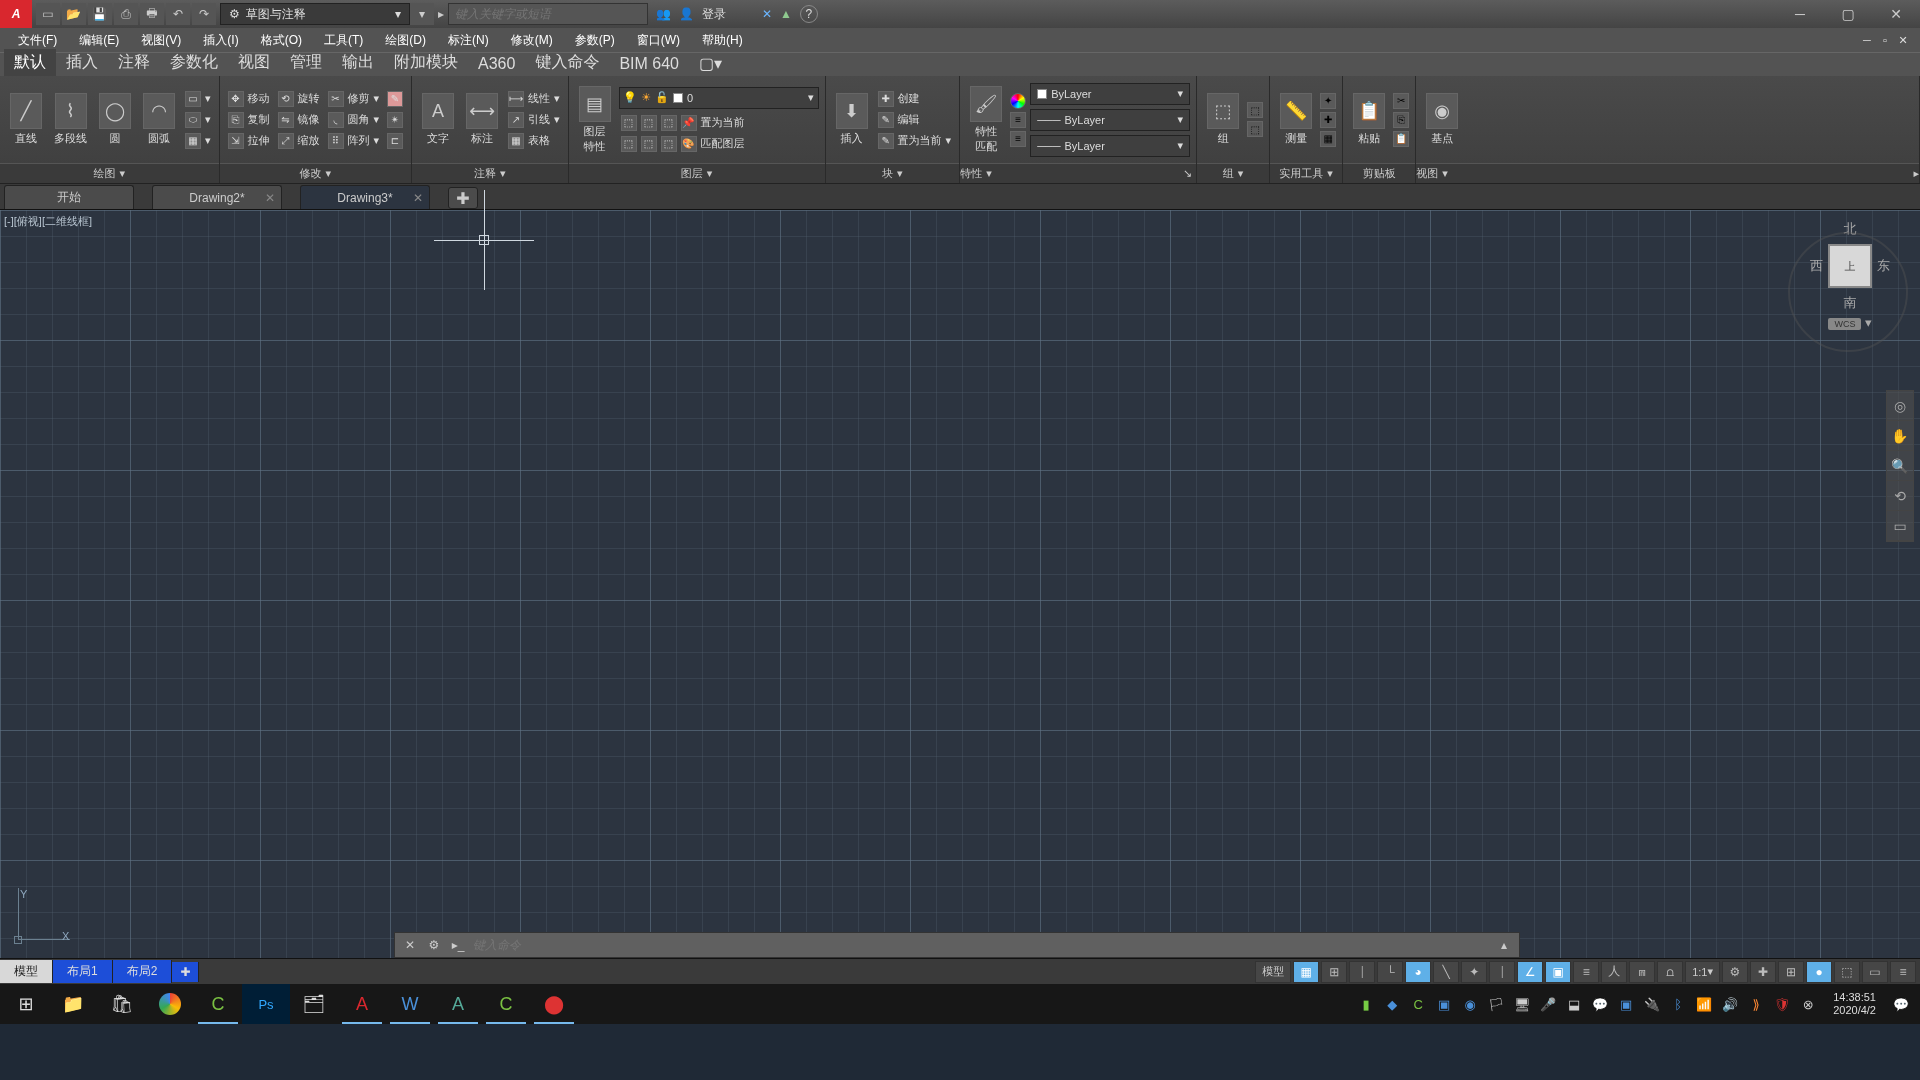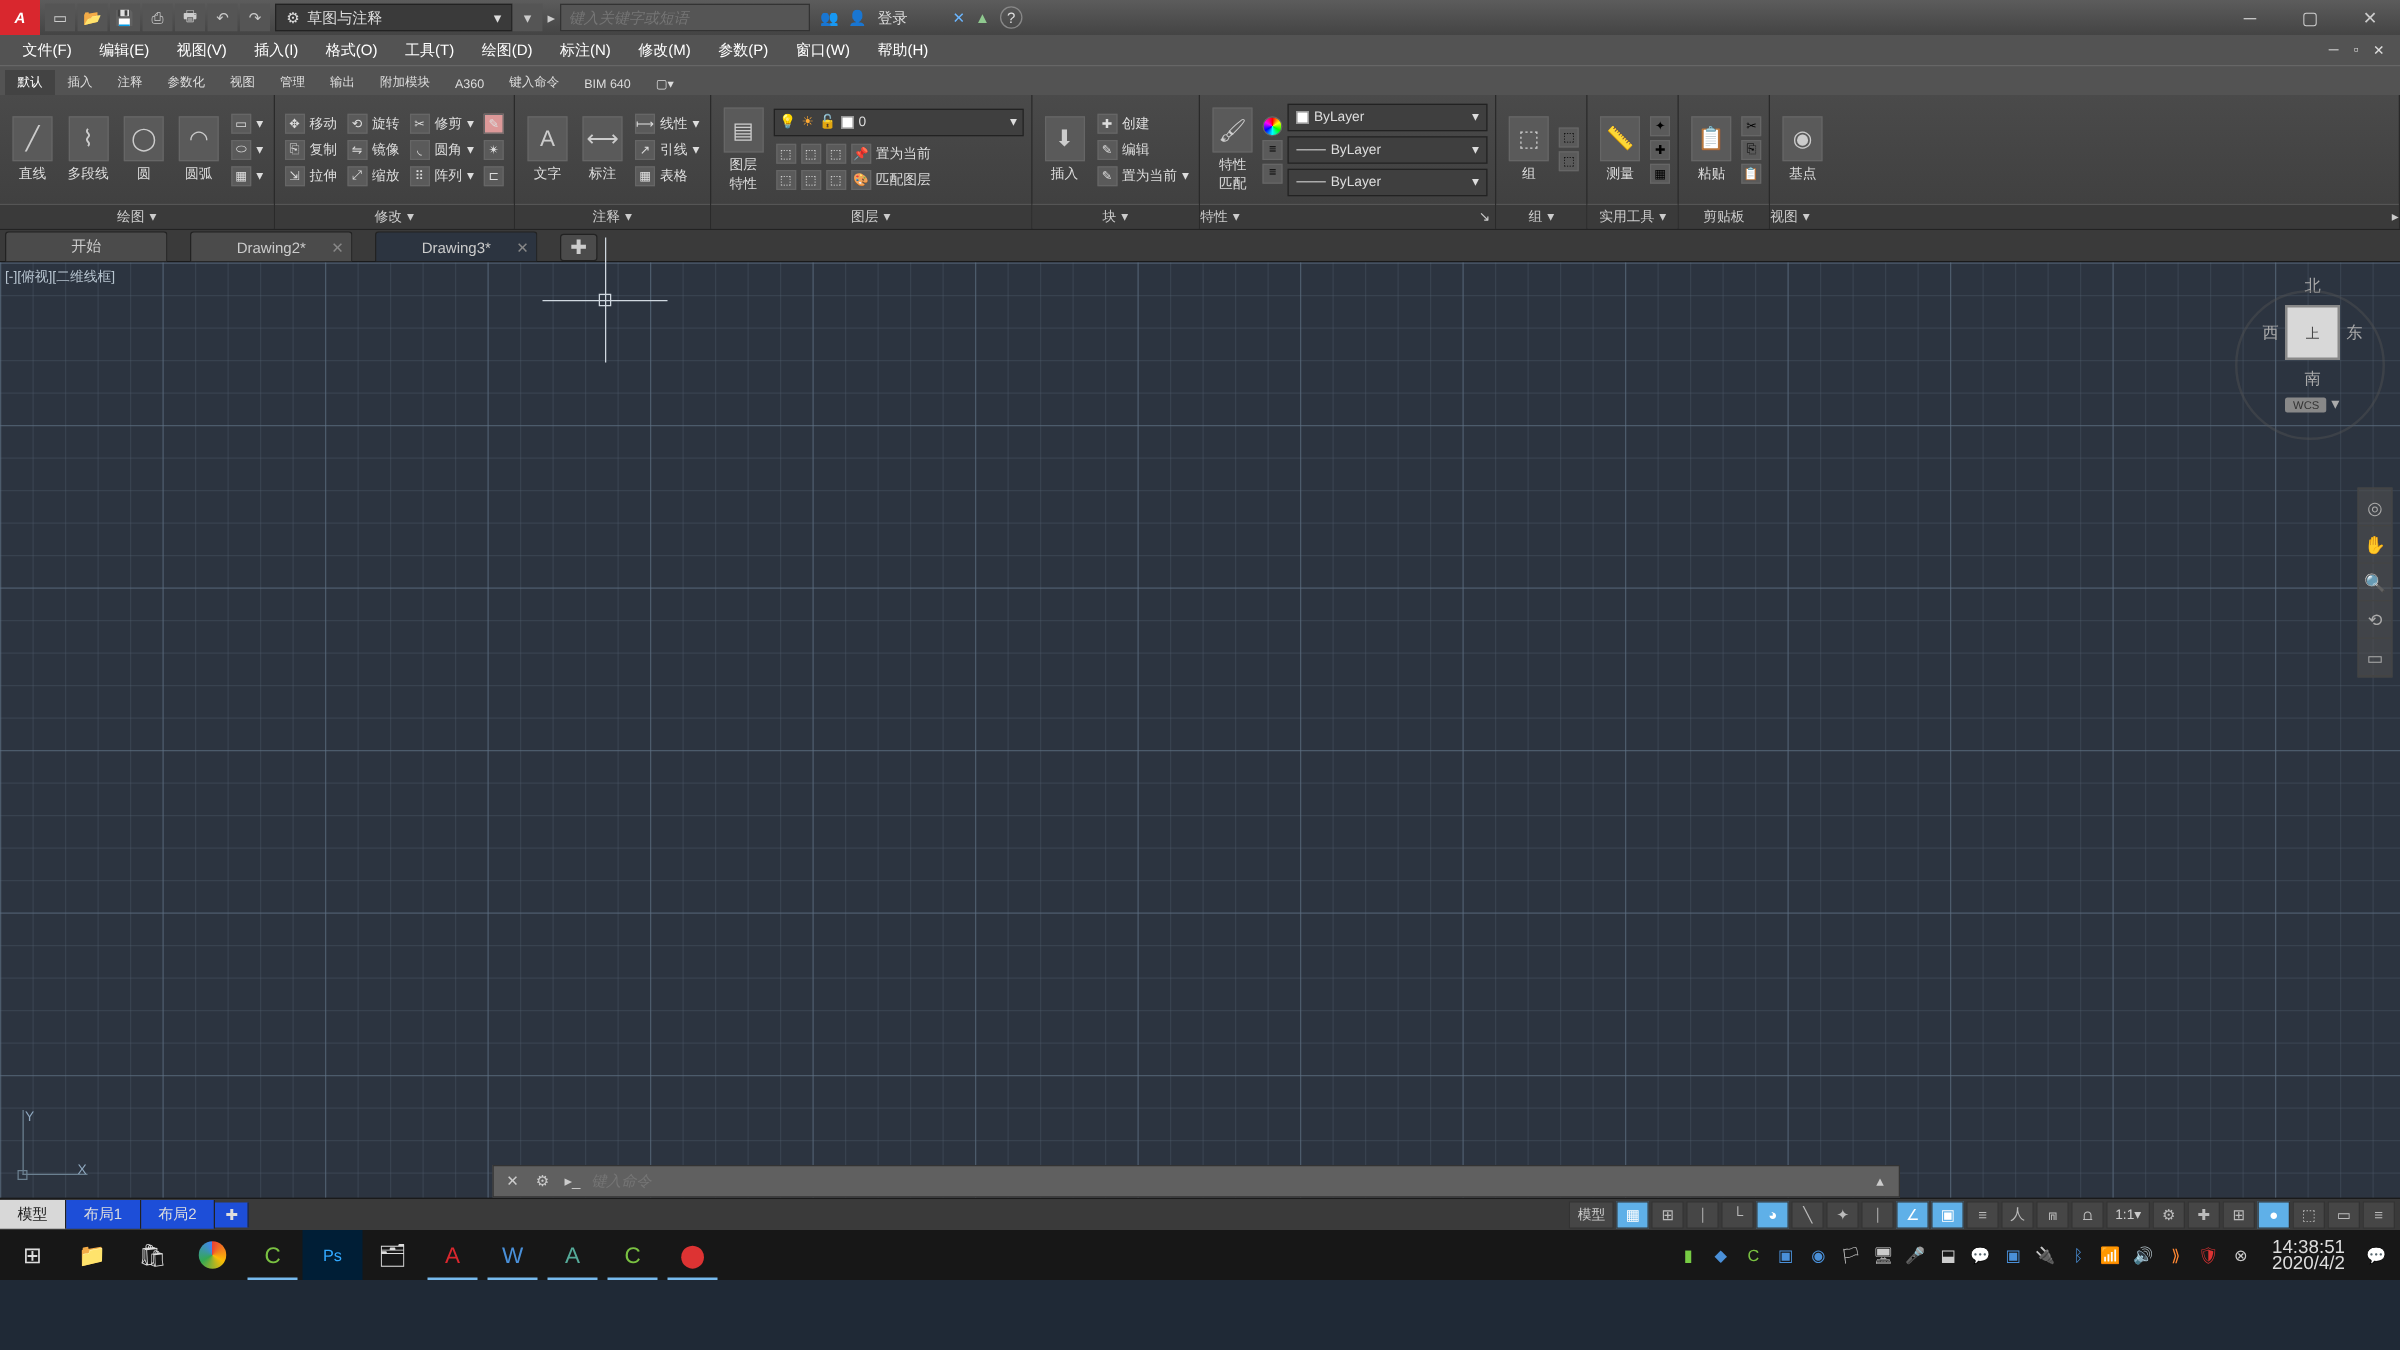--- a/index.html
+++ b/index.html
@@ -14,21 +14,21 @@
 .title-search { width: 200px; height: 22px; background: #555; border: 1px solid #333; color: #999; font-style: italic; padding: 0 6px; font-size: 12px; }
 .title-right { display: flex; align-items: center; gap: 8px; padding: 0 8px; }
 .win-controls { display: flex; margin-left: auto; }
 .win-btn { width: 48px; height: 28px; display: flex; align-items: center; justify-content: center; color: #ccc; font-size: 14px; }
 
 .menu-bar { height: 24px; background: #535353; display: flex; align-items: center; color: #fff; font-size: 12px; padding: 0 8px; gap: 2px; }
 .menu-item { padding: 2px 10px; cursor: pointer; }
 .menu-bar .mdi { margin-left: auto; display: flex; }
 .mdi-btn { width: 18px; height: 16px; color: #ddd; font-size: 11px; display: flex; align-items: center; justify-content: center; }
 
-.ribbon-tabs { height: 24px; background: #535353; display: flex; align-items: flex-end; font-size: 10px; color: #ddd; padding: 0 4px; border-top: 1px solid #666; }
+.ribbon-tabs { height: 24px; background: #535353; display: flex; align-items: flex-end; font-size: 16px; color: #ddd; padding: 0 4px; border-top: 1px solid #666; }
 .ribbon-tab { padding: 3px 10px; cursor: pointer; }
 .ribbon-tab.active { background: #434343; color: #fff; }
 
 .ribbon { height: 108px; background: linear-gradient(#4a4a4a, #3e3e3e); display: flex; border-bottom: 1px solid #222; }
 .panel { border-right: 1px solid #2a2a2a; display: flex; flex-direction: column; }
 .panel-body { flex: 1; display: flex; align-items: center; padding: 2px 6px; gap: 4px; }
 .panel-title { height: 20px; background: #3a3a3a; color: #ccc; font-size: 11px; display: flex; align-items: center; justify-content: center; gap: 4px; border-top: 1px solid #555; }
 .big-btn { display: flex; flex-direction: column; align-items: center; justify-content: center; gap: 2px; color: #ddd; font-size: 11px; cursor: pointer; padding: 2px 4px; min-width: 38px; }
 .big-icon { width: 32px; height: 36px; background: #5a5a5a; border: 1px solid #666; display: flex; align-items: center; justify-content: center; font-size: 18px; color: #ccc; }
 .sm-row { display: flex; align-items: center; gap: 4px; color: #ddd; font-size: 11px; padding: 1px 2px; cursor: pointer; }
@@ -77,21 +77,21 @@
 .status-right { margin-left: auto; display: flex; align-items: center; gap: 2px; padding-right: 4px; }
 .status-btn { width: 26px; height: 22px; background: #464646; color: #bbb; font-size: 12px; display: flex; align-items: center; justify-content: center; border: 1px solid #333; }
 .status-btn.on { background: #5fb0e8; color: #fff; }
 .status-dd { height: 22px; background: #464646; color: #ccc; font-size: 11px; padding: 0 6px; display: flex; align-items: center; border: 1px solid #333; }
 
 .taskbar { height: 40px; background: #171717; display: flex; align-items: center; padding: 0 2px; }
 .task-btn { width: 48px; height: 40px; display: flex; align-items: center; justify-content: center; color: #ddd; font-size: 18px; position: relative; }
 .task-btn.active::after { content: ''; position: absolute; bottom: 0; left: 4px; right: 4px; height: 2px; background: #76b9ed; }
 .tray { margin-left: auto; display: flex; align-items: center; gap: 8px; padding: 0 8px; color: #ccc; font-size: 12px; }
 .tray-icon { width: 18px; height: 18px; display: flex; align-items: center; justify-content: center; font-size: 13px; }
-.clock { text-align: center; font-size: 15px; line-height: 13px; padding: 0 8px; color: #ddd; }
+.clock { text-align: center; font-size: 11px; line-height: 13px; padding: 0 8px; color: #ddd; }
 </style>
 </head>
 <body>
 
 <div class="title-bar">
   <div class="app-icon">A</div>
   <div class="qat">
     <div class="qat-btn">▭</div>
     <div class="qat-btn">📂</div>
     <div class="qat-btn">💾</div>

